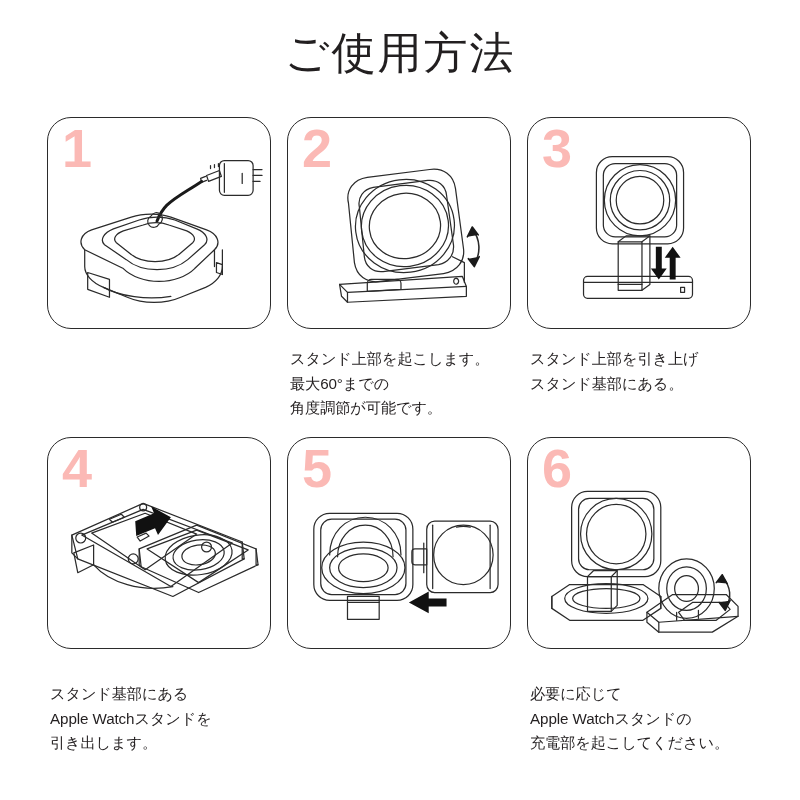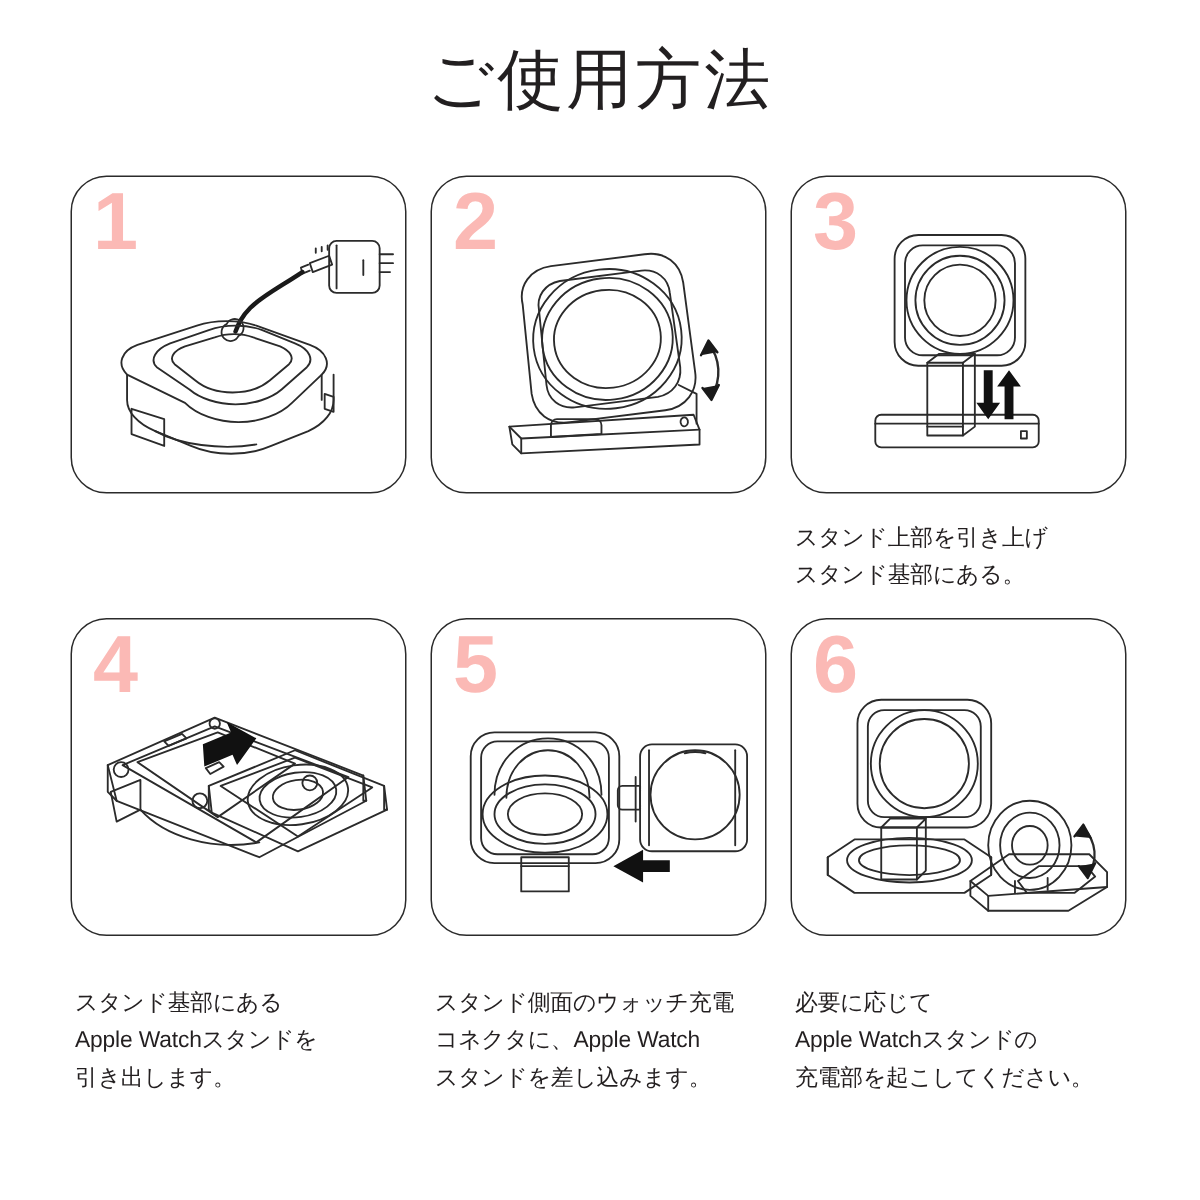--- a/index.html
+++ b/index.html
@@ -181,20 +181,23 @@
 
               <g stroke-width="1.6">
                 <path d="M186,112 C194,122 195,136 188,148"></path>
                 <path d="M181,120 L186,110 L192,118" fill="#1a1a1a" stroke="#1a1a1a"></path>
                 <path d="M182,142 L188,150 L193,140" fill="#1a1a1a" stroke="#1a1a1a"></path>
               </g>
             </g>
           </svg>
         </div>
       </div>
+      <div class="step-caption">スタンド上部を起こします。
+最大60°までの
+角度調節が可能です。</div>
     </div>
 
     <div class="step">
       <div class="step-figure">
         <div class="step-number">3</div>
         <div class="step-art">
           <svg viewBox="0 0 224 212" xmlns="http://www.w3.org/2000/svg">
             <g fill="none" stroke="#2b2b2b" stroke-width="1.25" stroke-linejoin="round" stroke-linecap="round">
 
               <path d="M60,160 L162,160 a4,4 0 0 1 4,4 v14 a4,4 0 0 1 -4,4 L60,182 a4,4 0 0 1 -4,-4 v-14 a4,4 0 0 1 4,-4 z"></path>
@@ -303,23 +306,20 @@
               <path d="M128,112 h12 v16 h-12 a3,3 0 0 1 -3,-3 v-10 a3,3 0 0 1 3,-3 z"></path>
               <path d="M137,106 v30"></path>
 
               <g fill="#111111" stroke="none">
                 <path d="M160,162 l-18,0 0,-7 -20,11 20,11 0,-7 18,0 z"></path>
               </g>
             </g>
           </svg>
         </div>
       </div>
-      <div class="step-caption">スタンド側面のウォッチ充電
-コネクタに、Apple Watch
-スタンドを差し込みます。</div>
     </div>
 
     <div class="step row2">
       <div class="step-figure">
         <div class="step-number">6</div>
         <div class="step-art">
           <svg viewBox="0 0 224 212" xmlns="http://www.w3.org/2000/svg">
             <g fill="none" stroke="#2b2b2b" stroke-width="1.25" stroke-linejoin="round" stroke-linecap="round">
 
               <path d="M44,70 a16,16 0 0 1 16,-16 h58 a16,16 0 0 1 16,16 v54 a16,16 0 0 1 -16,16 h-58 a16,16 0 0 1 -16,-16 z"></path>

